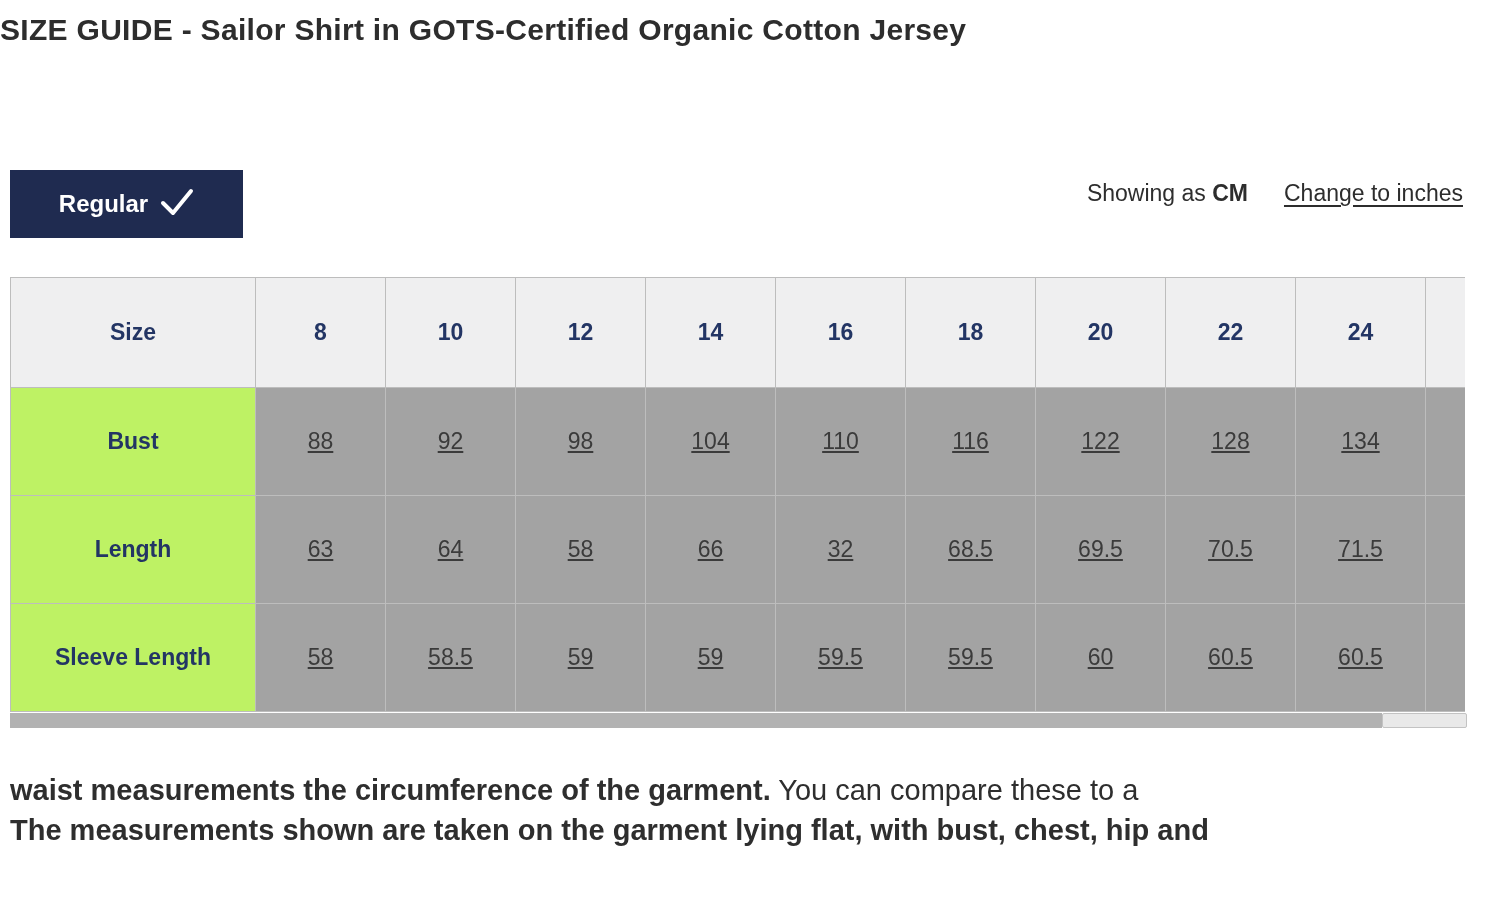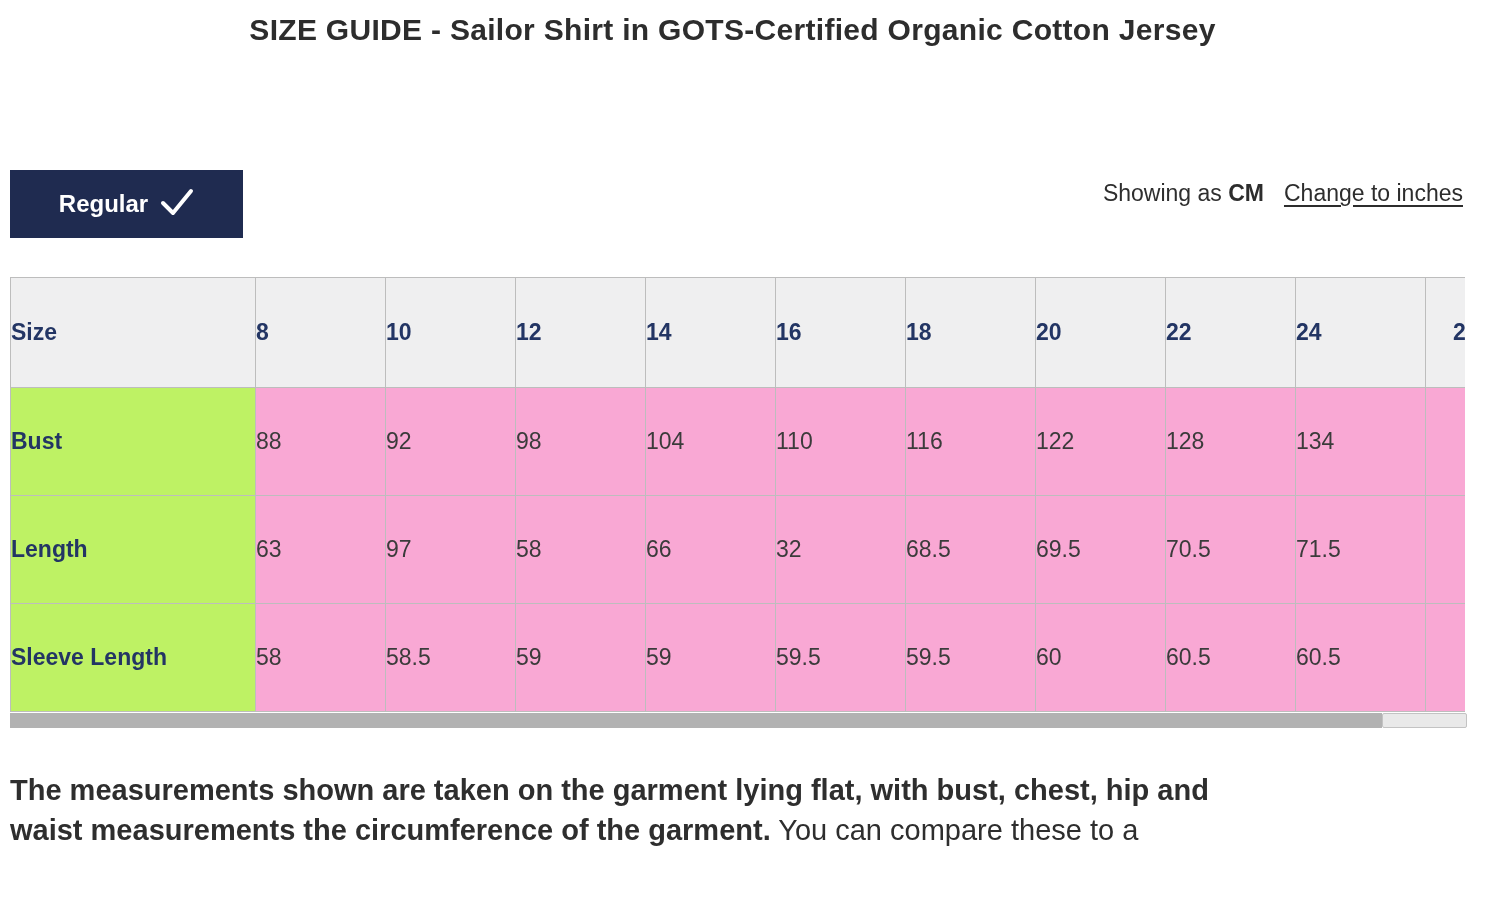--- a/index.html
+++ b/index.html
@@ -11,21 +11,20 @@
     height: 924px;
     background: #ffffff;
     overflow: hidden;
   }
 
   
   .page-title {
     position: absolute;
     top: 13px; left: 0;
     width: 1465px;
-    text-align: center;
     font-size: 30px;
     font-weight: 700;
     letter-spacing: 0.3px;
     color: var(--title_text);
   }
 
   
   .fit-button {
     position: absolute;
     left: 10px; top: 170px;
@@ -43,21 +42,21 @@
     cursor: pointer;
   }
   .fit-button svg { transform: translateY(-2px); }
 
   .unit-area {
     position: absolute;
     top: 180px;
     right: 37px;
     display: flex;
     align-items: baseline;
-    gap: 20px;
+    gap: 36px;
     font-size: 23px;
     color: var(--body_text);
   }
   .unit-area .unit { font-weight: 700; color: var(--title_text); }
   .change-link {
     color: var(--title_text);
     text-decoration: underline;
     text-underline-offset: 4px;
     cursor: pointer;
   }
@@ -71,40 +70,41 @@
   }
   table.size-table {
     border-collapse: collapse;
     table-layout: fixed;
     width: 1545px;
   }
   table.size-table col.label-col { width: 245px; }
   table.size-table col.data-col { width: 130px; }
   table.size-table th, table.size-table td {
     border: 1px solid var(--border);
-    text-align: left;
+    text-align: center;
     vertical-align: middle;
     font-size: 23px;
   }
   table.size-table thead tr { height: 110px; }
   table.size-table tbody tr { height: 108px; }
   table.size-table thead th {
     background: var(--header_bg);
     color: var(--navy_text);
     font-weight: 600;
   }
   table.size-table tbody th {
     background: #bef264;
     color: var(--navy_text);
     font-weight: 600;
   }
   table.size-table td {
-    background: #f9a8d4;
+    background: #a3a3a3;
     color: var(--cell_text);
     font-weight: 400;
+    text-decoration: underline;
   }
   th.clip-col { text-align: left; }
   th.clip-col span { display: inline-block; padding-left: 27px; }
   td.clip-sliver { text-align: left; }
 
   
   .hscrollbar {
     position: absolute;
     left: 10px; top: 712px;
     width: 1457px; height: 16px;
@@ -195,21 +195,21 @@
           <td>110</td>
           <td>116</td>
           <td>122</td>
           <td>128</td>
           <td>134</td>
           <td></td>
         </tr>
         <tr>
           <th>Length</th>
           <td>63</td>
-          <td>97</td>
+          <td>64</td>
           <td>58</td>
           <td>66</td>
           <td>32</td>
           <td>68.5</td>
           <td>69.5</td>
           <td>70.5</td>
           <td>71.5</td>
           <td class="clip-sliver"></td>
         </tr>
         <tr>
@@ -228,17 +228,17 @@
       </tbody>
     </table>
   </div>
 
   <div class="hscrollbar">
     <div class="thumb"></div>
     <div class="track-rest"></div>
   </div>
 
   <div class="footnote">
+    <div><span class="b">waist measurements the circumference of the garment.</span> <span>You can compare these to a</span></div>
     <div><span class="b">The measurements shown are taken on the garment lying flat, with bust, chest, hip and</span></div>
-    <div><span class="b">waist measurements the circumference of the garment.</span> <span>You can compare these to a</span></div>
   </div>
 
 </div>
 
 </body></html>

